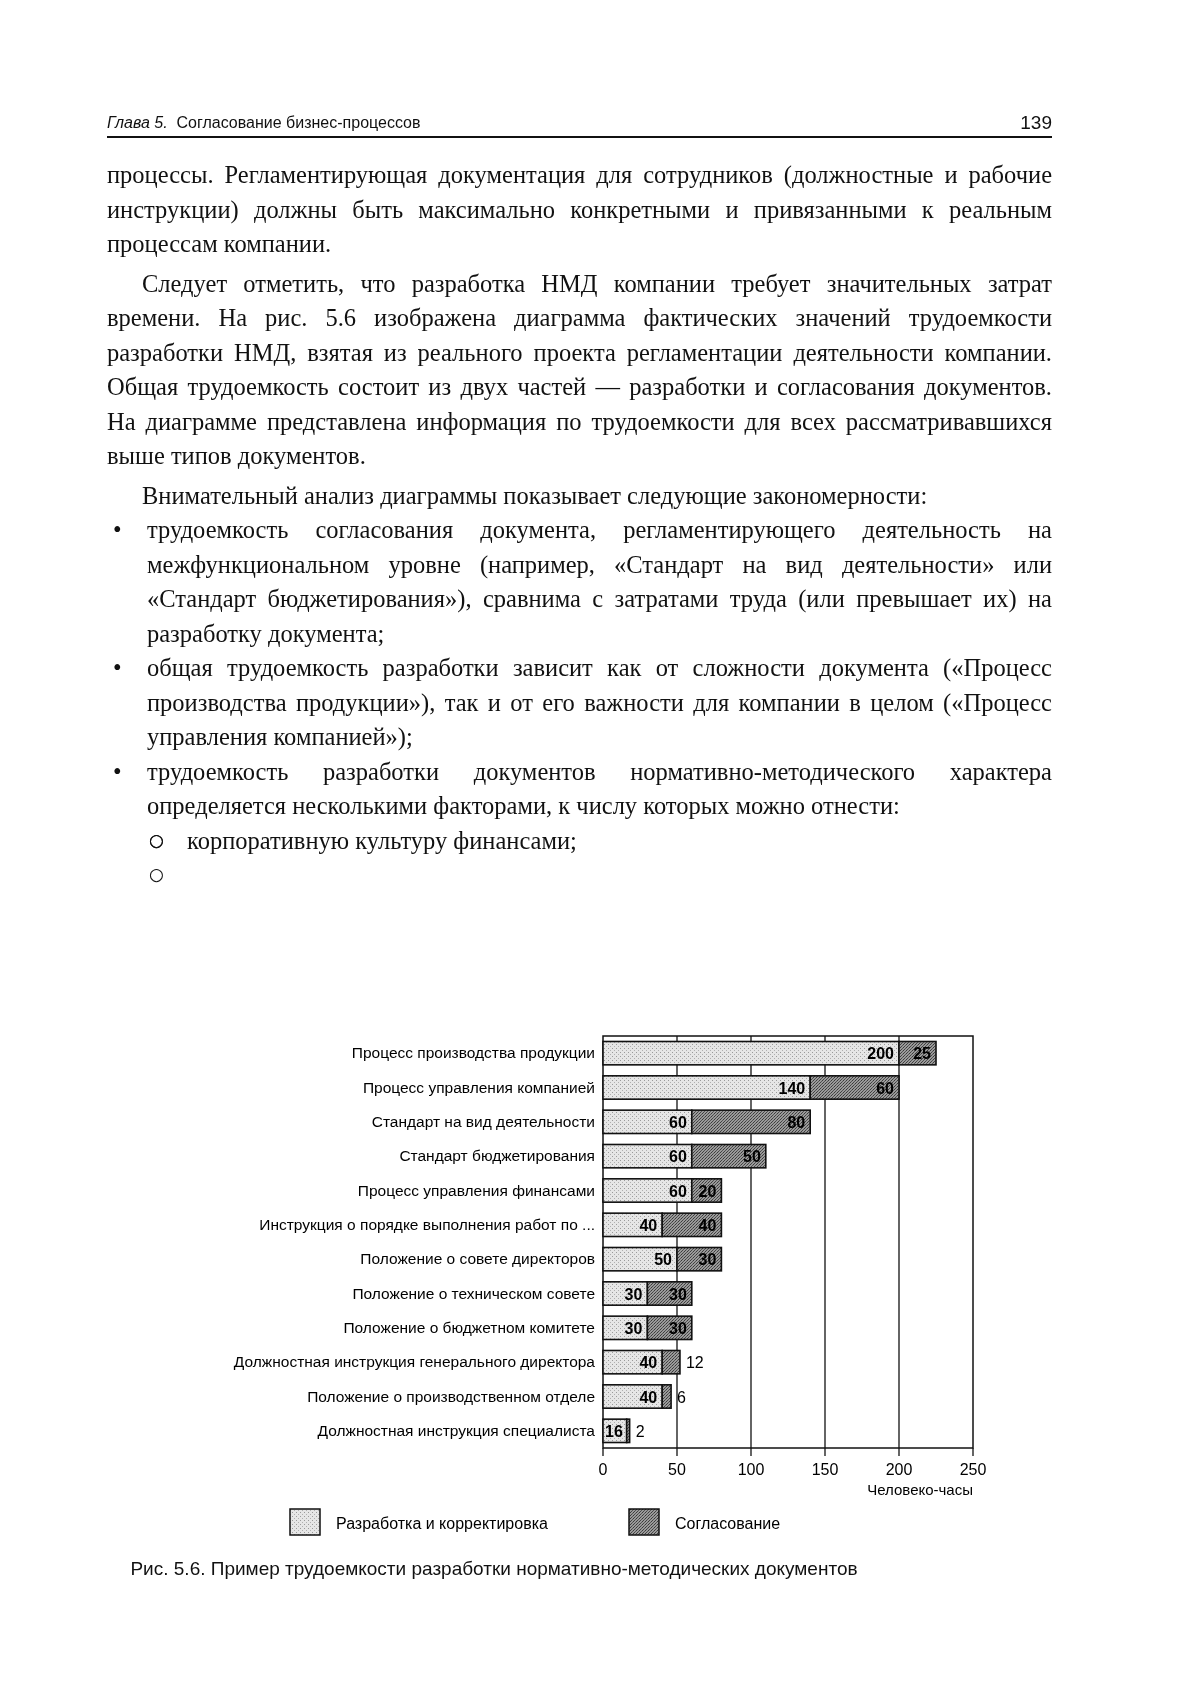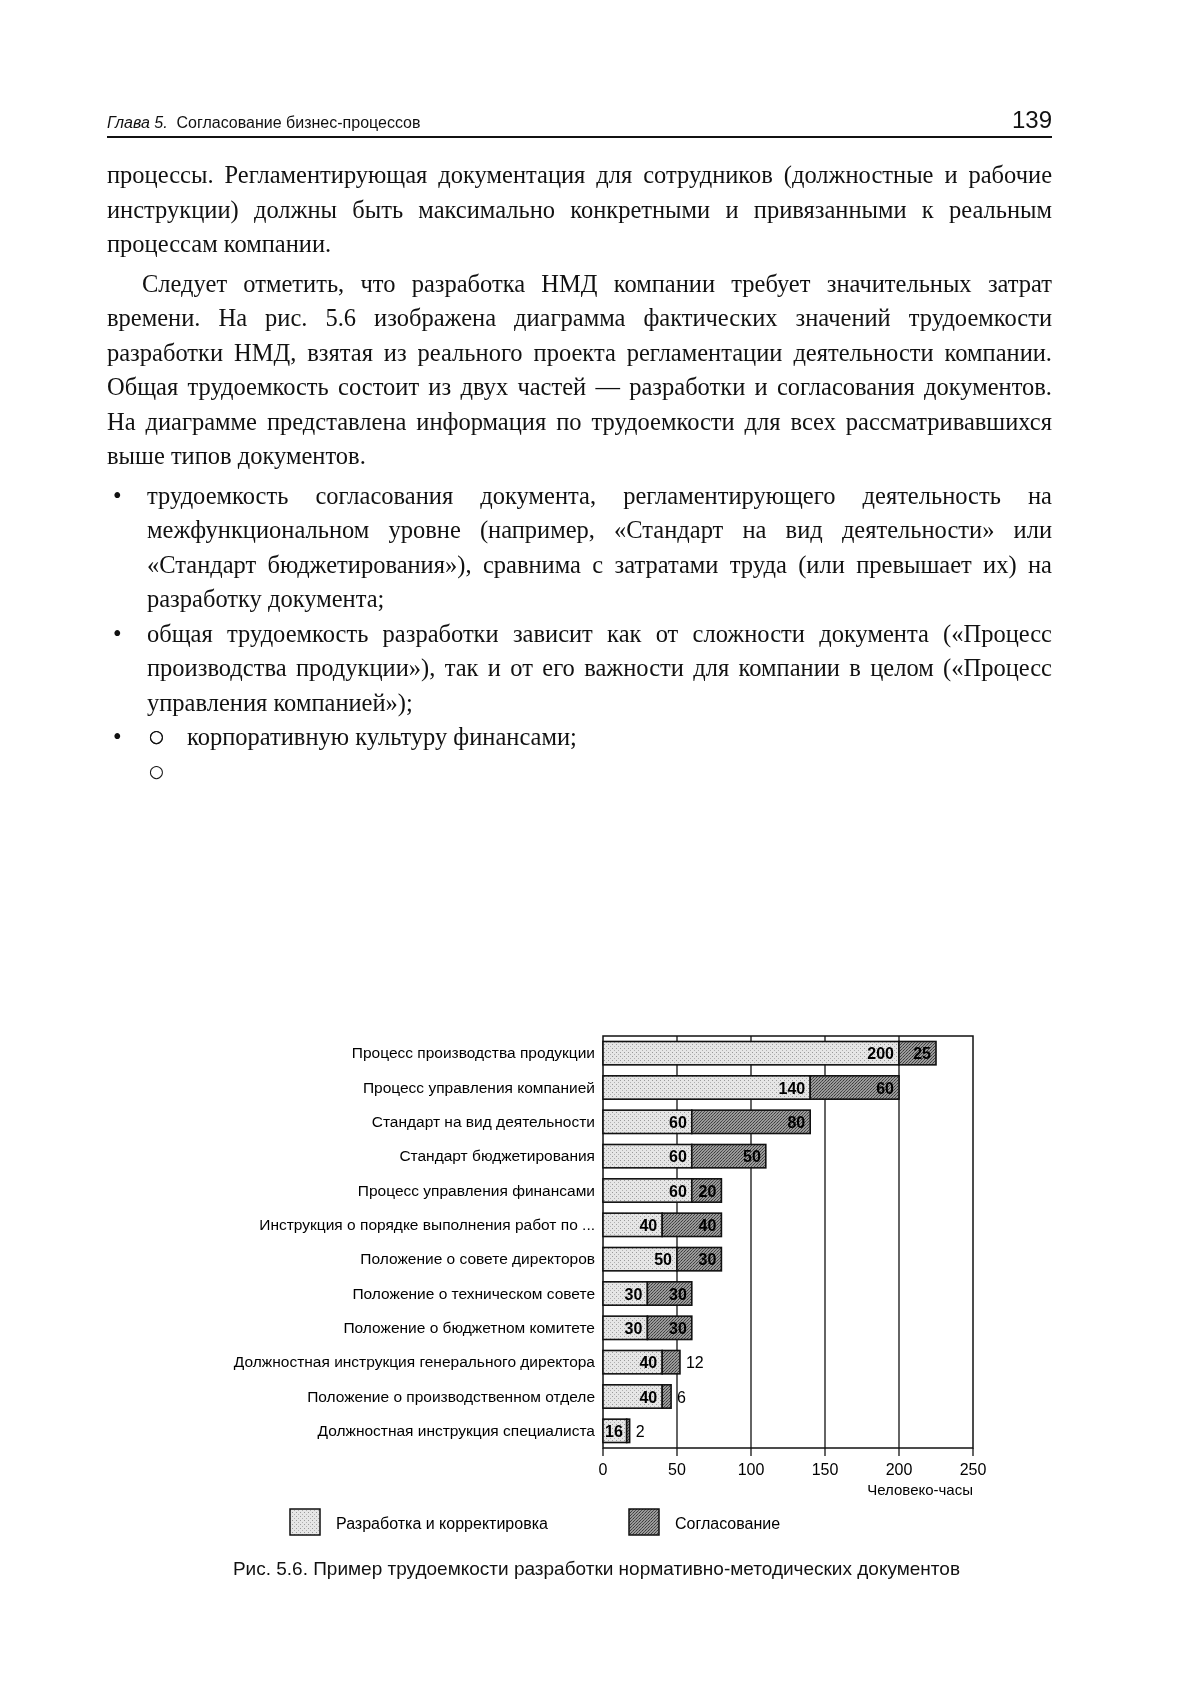--- a/index.html
+++ b/index.html
@@ -2,54 +2,55 @@
 <html><head>
 <meta charset="utf-8">
 <style>
   html, body { margin: 0; padding: 0; background: #ffffff; }
   body { width: 1190px; height: 1684px; position: relative; overflow: hidden; color: #111; }
   .page { position: absolute; left: 0; top: 0; width: 1190px; height: 1684px; }
 
   .running-head { position: absolute; left: 107px; top: 102px; width: 945px; height: 34px; border-bottom: 2px solid #111; }
   .running-head .chapter { position: absolute; left: 0; bottom: 4px; font-family: "Liberation Sans", sans-serif; font-size: 16px; }
   .running-head .chapter i { }
-  .running-head .pageno { position: absolute; right: 0; bottom: 2px; font-family: "Liberation Sans", sans-serif; font-size: 24px; }
+  .running-head .pageno { position: absolute; right: 0; bottom: 2px; font-family: "Liberation Sans", sans-serif; font-size: 19px; }
 
   .body-text { position: absolute; left: 107px; top: 158px; width: 945px; font-family: "Liberation Serif", serif; font-size: 24.5px; line-height: 34.5px; text-align: justify; }
   .body-text p { margin: 0 0 5px 0; }
   .body-text p.indent { text-indent: 35px; }
   .body-text ul { margin: 0; padding: 0; list-style: none; }
   .body-text li { position: relative; }
   .body-text ul.lvl1 > li { padding-left: 40px; }
   .body-text ul.lvl1 > li .bullet { position: absolute; left: 6px; top: 0; }
   .body-text ul.lvl2 > li { padding-left: 40px; margin-left: 40px; }
   .body-text ul.lvl2 > li .bullet { position: absolute; left: 2px; top: -1px; font-family: "DejaVu Sans", sans-serif; font-size: 17px; }
 
   .figure { position: absolute; left: 0; top: 1020px; width: 1190px; height: 600px; }
   svg text { font-family: "Liberation Sans", sans-serif; }
 
-  .caption { position: absolute; left: 8px; width: 952px; top: 1558px; text-align: right; font-family: "Liberation Sans", sans-serif; font-size: 19px; }
+  .caption { position: absolute; left: 18px; width: 952px; top: 1558px; text-align: center; font-family: "Liberation Sans", sans-serif; font-size: 19px; }
 </style>
 </head>
 <body>
 
 <div class="page">
 
   <div class="running-head">
     <span class="chapter"><i>Глава 5.</i>&nbsp;&nbsp;<span>Согласование бизнес-процессов</span></span>
     <span class="pageno">139</span>
   </div>
 
   <div class="body-text">
     <p>процессы. Регламентирующая документация для сотрудников (должностные и рабочие инструкции) должны быть максимально конкретными и привязанными к реальным процессам компании.</p>
     <p class="indent">Следует отметить, что разработка НМД компании требует значительных затрат времени. На рис. 5.6 изображена диаграмма фактических значений трудоемкости разработки НМД, взятая из реального проекта регламентации деятельности компании. Общая трудоемкость состоит из двух частей — разработки и согласования документов. На диаграмме представлена информация по трудоемкости для всех рассматривавшихся выше типов документов.</p>
+    <p class="indent" style="margin-bottom:0">Внимательный анализ диаграммы показывает следующие закономерности:</p>
     <ul class="lvl1">
       <li><span class="bullet">•</span><span>трудоемкость согласования документа, регламентирующего деятельность на межфункциональном уровне (например, «Стандарт на вид деятельности» или «Стандарт бюджетирования»), сравнима с затратами труда (или превышает их) на разработку документа;</span></li>
       <li><span class="bullet">•</span><span>общая трудоемкость разработки зависит как от сложности документа («Процесс производства продукции»), так и от его важности для компании в целом («Процесс управления компанией»);</span></li>
-      <li><span class="bullet">•</span></li>
+      <li><span class="bullet">•</span><span>трудоемкость разработки документов нормативно-методического характера определяется несколькими факторами, к числу которых можно отнести:</span></li>
     </ul>
     <ul class="lvl2">
       <li><span class="bullet">○</span></li>
       <li><span class="bullet">○</span><span>корпоративную культуру финансами;</span></li>
       <li><span class="bullet">○</span></li>
     </ul>
   </div>
 
   <div class="figure">
     <svg id="chart" width="1190" height="540" viewBox="0 0 1190 540" xmlns="http://www.w3.org/2000/svg">

